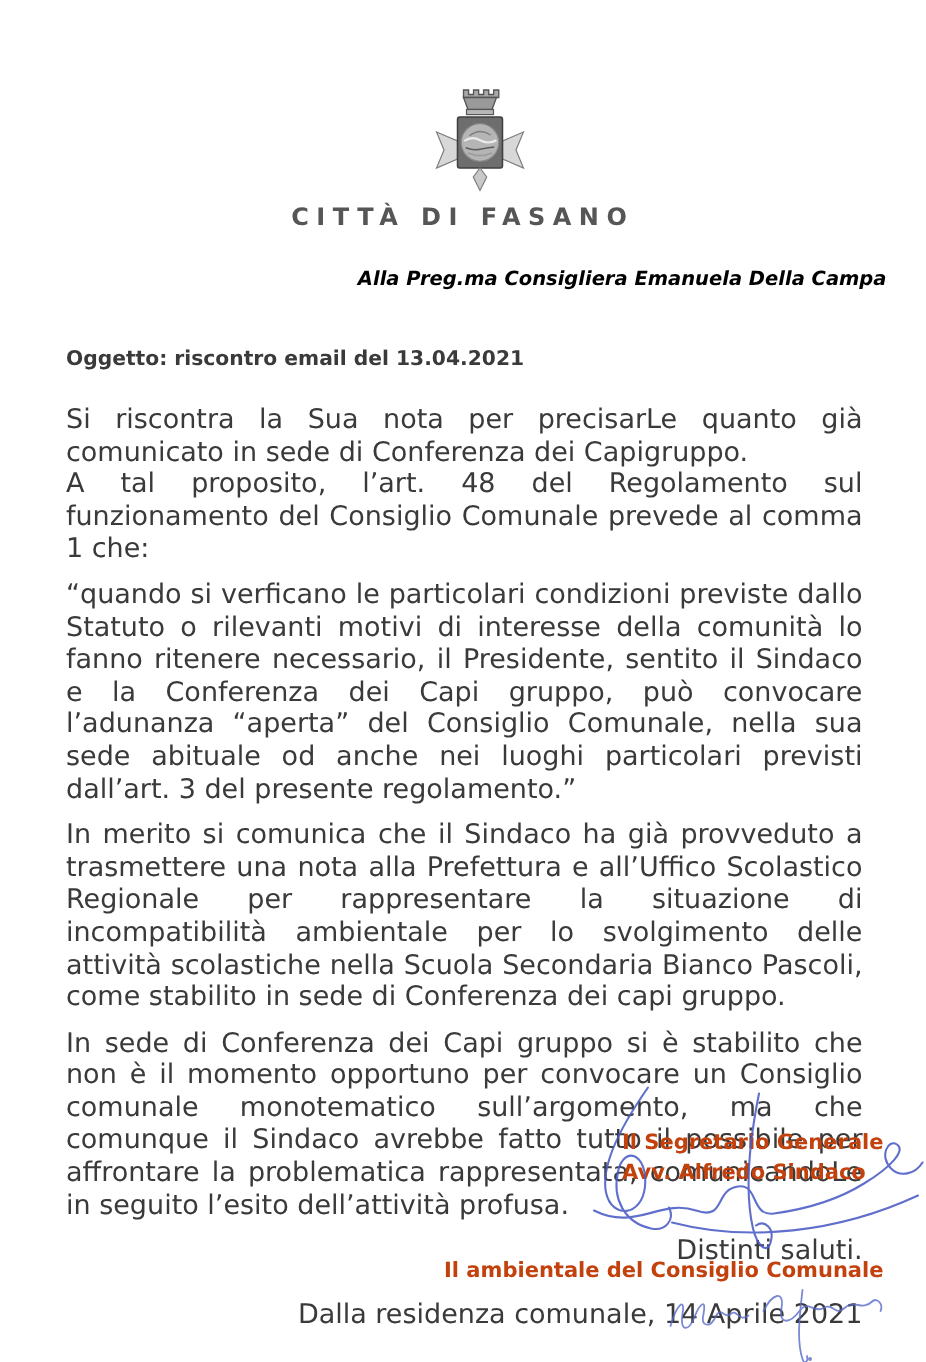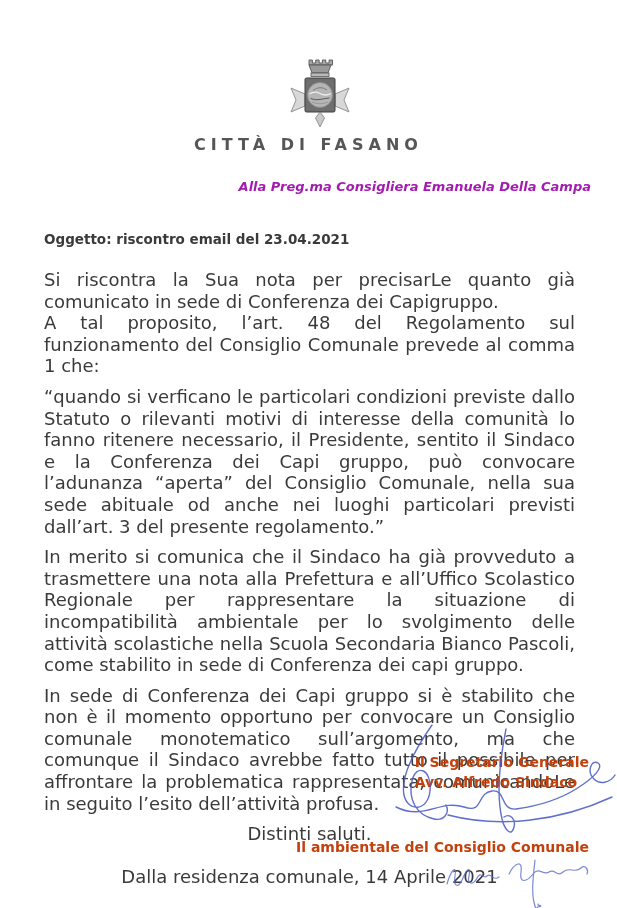--- a/index.html
+++ b/index.html
@@ -31,21 +31,21 @@
     letter-spacing: 5px;
     color: #565656;
   }
   .recipient {
     position: absolute;
     top: 179px;
     right: 26px;
     font-size: 13px;
     font-weight: bold;
     font-style: italic;
-    color: #a21caf;
+    color: #000000;
     text-align: right;
   }
   .subject {
     position: absolute;
     top: 231px;
     left: 44px;
     font-size: 13.5px;
     font-weight: bold;
   }
   .letter-body {
@@ -56,21 +56,21 @@
     font-size: 18px;
     line-height: 21.6px;
   }
   .letter-body p {
     text-align: justify;
     white-space: pre-wrap;
     margin-bottom: 9px;
   }
   .letter-body p.closing,
   .letter-body p.dateline {
-    text-align: center;
+    text-align: right;
     margin-top: 6px;
     margin-bottom: 9px;
   }
   .letter-body p.dateline { margin-top: 21px; }
   .sig-block {
     position: absolute;
     right: 28px;
     text-align: left;
     font-size: 14px;
     font-weight: bold;
@@ -108,21 +108,21 @@
       <path d="M24,46 q8,3.5 16,0" fill="none" stroke="#9a9a9a" stroke-width="1"></path>
     </g>
 
     <polygon points="32,56 36.5,62 32,71 27.5,62" fill="#c9c9c9" stroke="#7d7d7d" stroke-width="0.8"></polygon>
   </svg>
 
   <div class="city-title">CITTÀ DI FASANO</div>
 
   <div class="recipient">Alla Preg.ma Consigliera Emanuela Della Campa</div>
 
-  <div class="subject">Oggetto: riscontro email del 23.04.2021</div>
+  <div class="subject">Oggetto: riscontro email del 13.04.2021</div>
 
   <div class="letter-body">
     <p>Si riscontra la Sua nota per precisarLe quanto già comunicato in sede di Conferenza dei Capigruppo.
 A tal proposito, l’art. 48 del Regolamento sul funzionamento del Consiglio Comunale prevede al comma 1 che:</p>
     <p>“quando si verficano le particolari condizioni previste dallo Statuto o rilevanti motivi di interesse della comunità lo fanno ritenere necessario, il Presidente, sentito il Sindaco e la Conferenza dei Capi gruppo, può convocare l’adunanza “aperta” del Consiglio Comunale, nella sua sede abituale od anche nei luoghi particolari previsti dall’art. 3 del presente regolamento.”</p>
     <p>In merito si comunica che il Sindaco ha già provveduto a trasmettere una nota alla Prefettura e all’Uffico Scolastico Regionale per rappresentare la situazione di incompatibilità ambientale per lo svolgimento delle attività scolastiche nella Scuola Secondaria Bianco Pascoli, come stabilito in sede di Conferenza dei capi gruppo.</p>
     <p>In sede di Conferenza dei Capi gruppo si è stabilito che non è il momento opportuno per convocare un Consiglio comunale monotematico sull’argomento, ma che comunque il Sindaco avrebbe fatto tutto il possibile per affrontare la problematica rappresentata, comunicandoLe in seguito l’esito dell’attività profusa.</p>
     <p class="closing">Distinti saluti.</p>
     <p class="dateline">Dalla residenza comunale, 14 Aprile 2021</p>
   </div>

